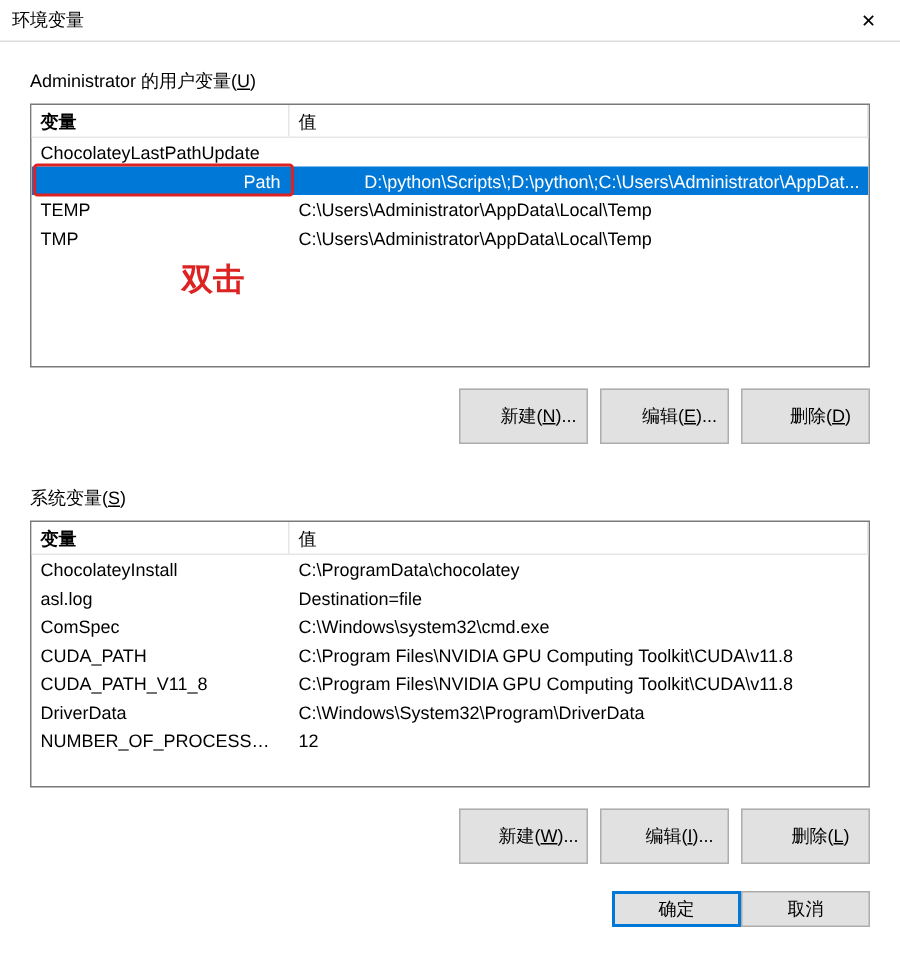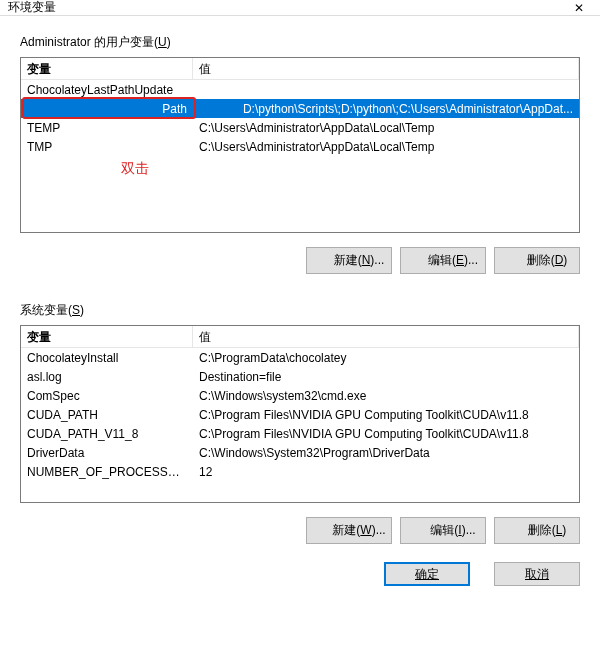--- a/index.html
+++ b/index.html
@@ -1,38 +1,38 @@
 <!DOCTYPE html>
 <html><head>
 <meta charset="utf-8">
 <style>
 * { box-sizing: border-box; margin: 0; padding: 0; font-family: 'Microsoft YaHei', 'Segoe UI', sans-serif; font-size: 12px; }
 body { background: #fff; width: 600px; height: 647px; overflow: hidden; }
-.titlebar { display: flex; justify-content: space-between; align-items: center; height: 16px; padding-left: 8px; border-bottom: 1px solid #ddd; }
+.titlebar { display: flex; justify-content: space-between; align-items: center; height: 28px; padding-left: 8px; border-bottom: 1px solid #ddd; }
 .close-btn { width: 42px; height: 28px; display: flex; align-items: center; justify-content: center; font-size: 15px; cursor: default; }
 .content { padding: 18px 20px 12px 20px; }
 .group-label { margin-bottom: 6px; font-size: 12px; }
 .group-label .u { text-decoration: underline; }
 .table-box { border: 1px solid #7a7a7a; height: 176px; background: #fff; overflow: hidden; position: relative; }
 .table-header { display: flex; background: #fff; border-bottom: 1px solid #e6e6e6; height: 22px; }
 .th { padding: 3px 6px; font-size: 12px; border-right: 1px solid #e6e6e6; white-space: nowrap; overflow: hidden; }
 .th-name { width: 172px; font-weight: bold; }
 .th-val { flex: 1; }
 .table-body { overflow-y: auto; height: 154px; }
 .row { display: flex; height: 19px; align-items: center; }
 .row.selected { background: #0078d7; color: #fff; text-align: right; }
 .td { padding: 1px 6px; white-space: nowrap; overflow: hidden; text-overflow: ellipsis; font-size: 12px; }
 .td-name { width: 172px; }
 .td-val { flex: 1; }
 .highlight-box { position: absolute; border: 2px solid #d22; border-radius: 3px; pointer-events: none; }
-.annotation { position: absolute; color: #d22; font-size: 14px; font-weight: 400; pointer-events: none; }
+.annotation { position: absolute; color: #d22; font-size: 21px; font-weight: 700; pointer-events: none; }
 .btn-row { display: flex; justify-content: flex-end; gap: 8px; margin-top: 14px; margin-bottom: 28px; }
-.btn { width: 86px; height: 27px; border: 1px solid #adadad; background: #e1e1e1; font-size: 12px; cursor: default; display: flex; align-items: center; justify-content: center; padding-left: 20px; }
+.btn { width: 86px; height: 37px; border: 1px solid #adadad; background: #e1e1e1; font-size: 12px; cursor: default; display: flex; align-items: center; justify-content: center; padding-left: 20px; }
 .btn .u { text-decoration: underline; }
-.dlg-btn-row { display: flex; justify-content: flex-end; gap: 24px; margin-top: 18px; text-decoration: underline; }
+.dlg-btn-row { display: flex; justify-content: flex-end; gap: 0; margin-top: 18px; }
 .dlg-btn { width: 86px; height: 24px; border: 1px solid #adadad; background: #e1e1e1; font-size: 12px; cursor: default; display: flex; align-items: center; justify-content: center; }
 .dlg-btn.primary { border: 2px solid #0078d7; background: #e1e1e1; }
 .section2 { margin-top: 0; }
 </style>
 </head>
 <body>
 
 <div class="titlebar">
   <span>环境变量</span>
   <div class="close-btn">

